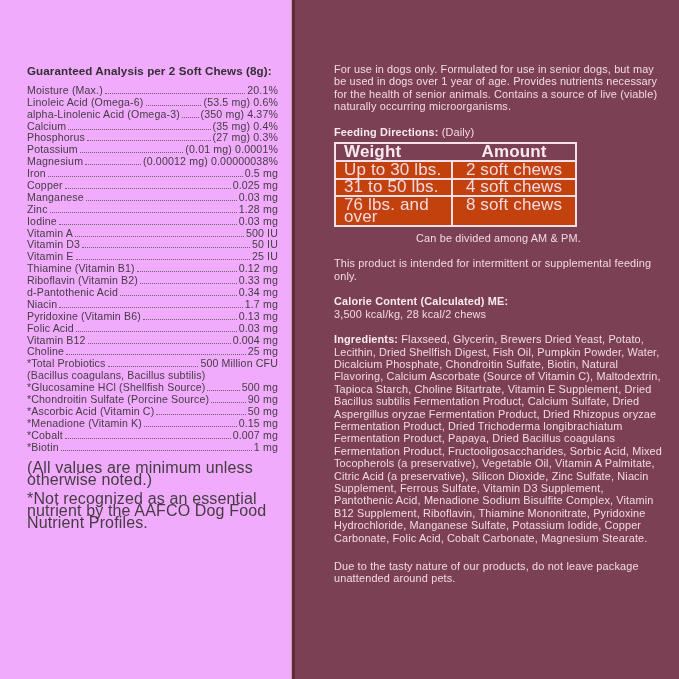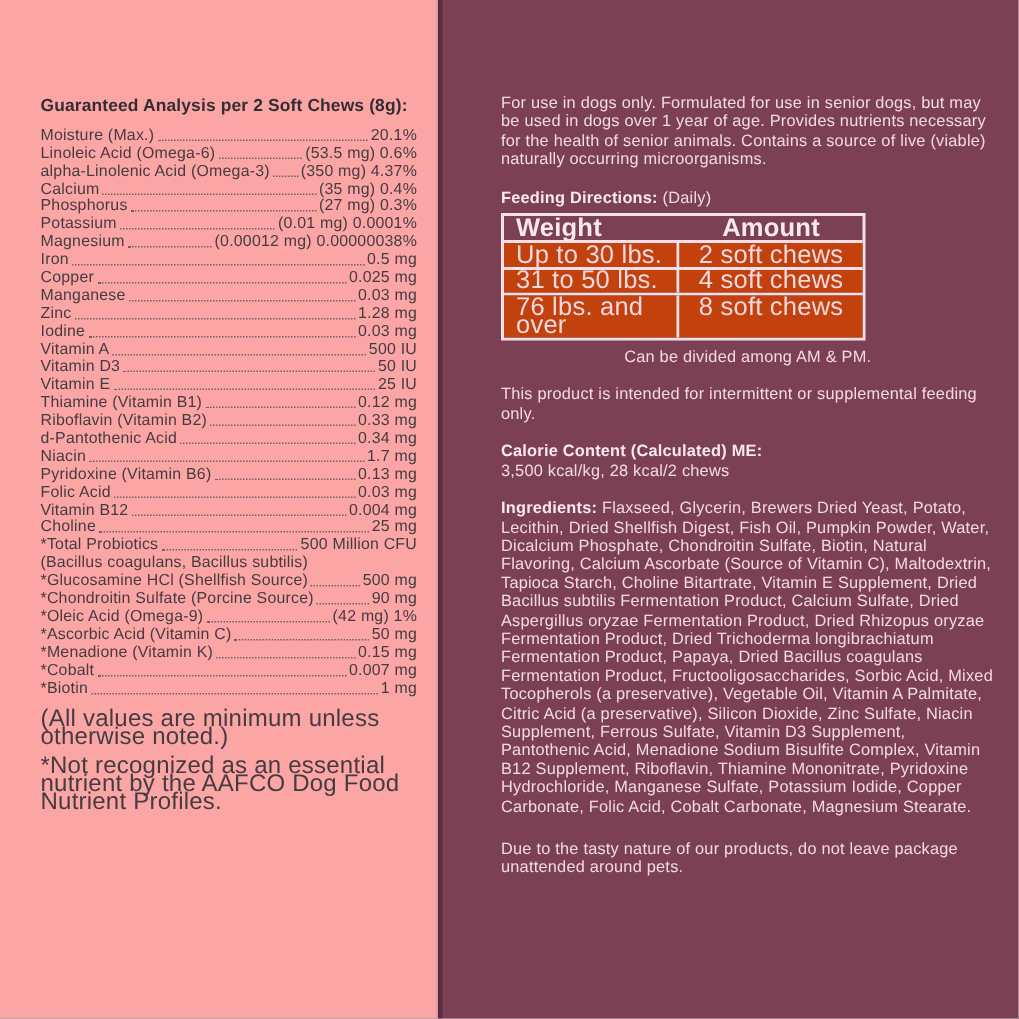--- a/index.html
+++ b/index.html
@@ -5,21 +5,21 @@
   html,body{margin:0;padding:0;}
   body{
     width:679px;height:679px;overflow:hidden;
     font-family:"Liberation Sans", sans-serif;
   }
   .canvas{width:679px;height:679px;display:flex;}
 
   
   .panel-left{
     width:292px;box-sizing:border-box;
-    background:#fca5a5;
+    background:#f0abfc;
     padding:64px 13px 0 27px;
     color:#453c42;
     border-right:1px solid #c79fae;
   }
   .ga-title{
     font-size:11.6px;font-weight:bold;color:#342e33;
     margin:0 0 7px 0;letter-spacing:.1px;
   }
   .ga-list{font-size:10.6px;letter-spacing:.15px;}
   .ga-row{display:flex;align-items:flex-end;height:11.9px;white-space:nowrap;}
@@ -192,25 +192,20 @@
         <div class="ga-subline">(Bacillus coagulans, Bacillus subtilis)</div>
         <div class="ga-row">
           <span class="ga-label">*Glucosamine HCl (Shellfish Source)</span>
           <span class="ga-leader"></span>
           <span class="ga-value">500 mg</span>
         </div>
         <div class="ga-row">
           <span class="ga-label">*Chondroitin Sulfate (Porcine Source)</span>
           <span class="ga-leader"></span>
           <span class="ga-value">90 mg</span>
-        </div>
-        <div class="ga-row">
-          <span class="ga-label">*Oleic Acid (Omega-9)</span>
-          <span class="ga-leader"></span>
-          <span class="ga-value">(42 mg) 1%</span>
         </div>
         <div class="ga-row">
           <span class="ga-label">*Ascorbic Acid (Vitamin C)</span>
           <span class="ga-leader"></span>
           <span class="ga-value">50 mg</span>
         </div>
         <div class="ga-row">
           <span class="ga-label">*Menadione (Vitamin K)</span>
           <span class="ga-leader"></span>
           <span class="ga-value">0.15 mg</span>

